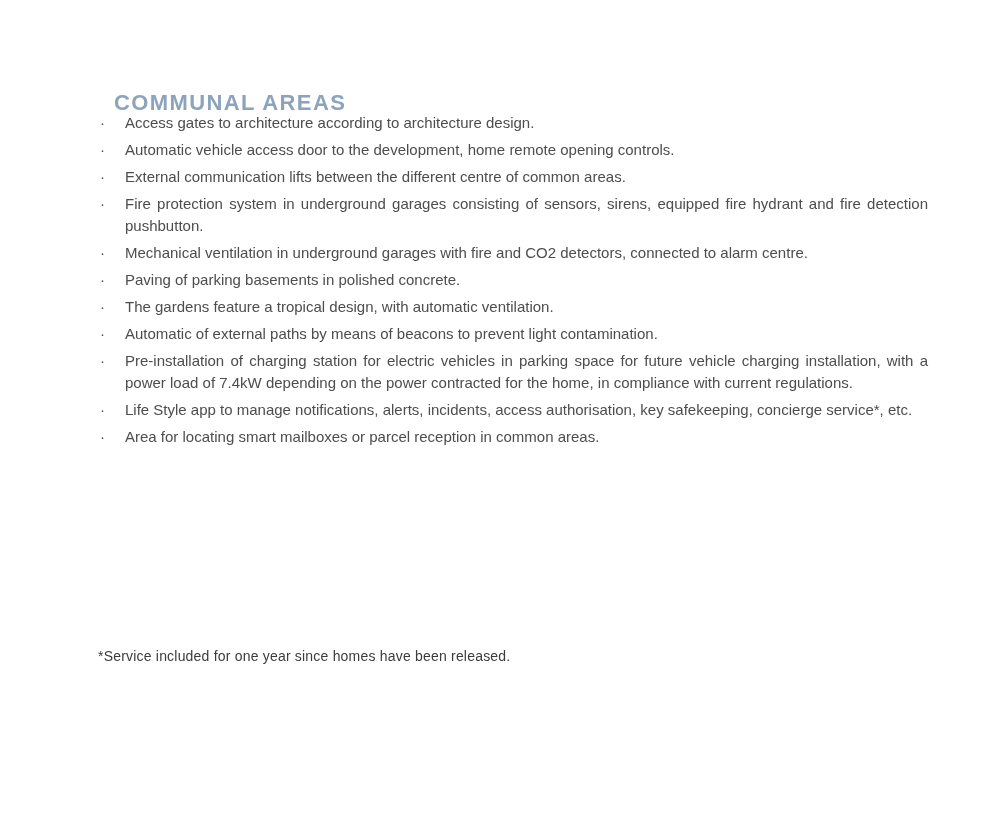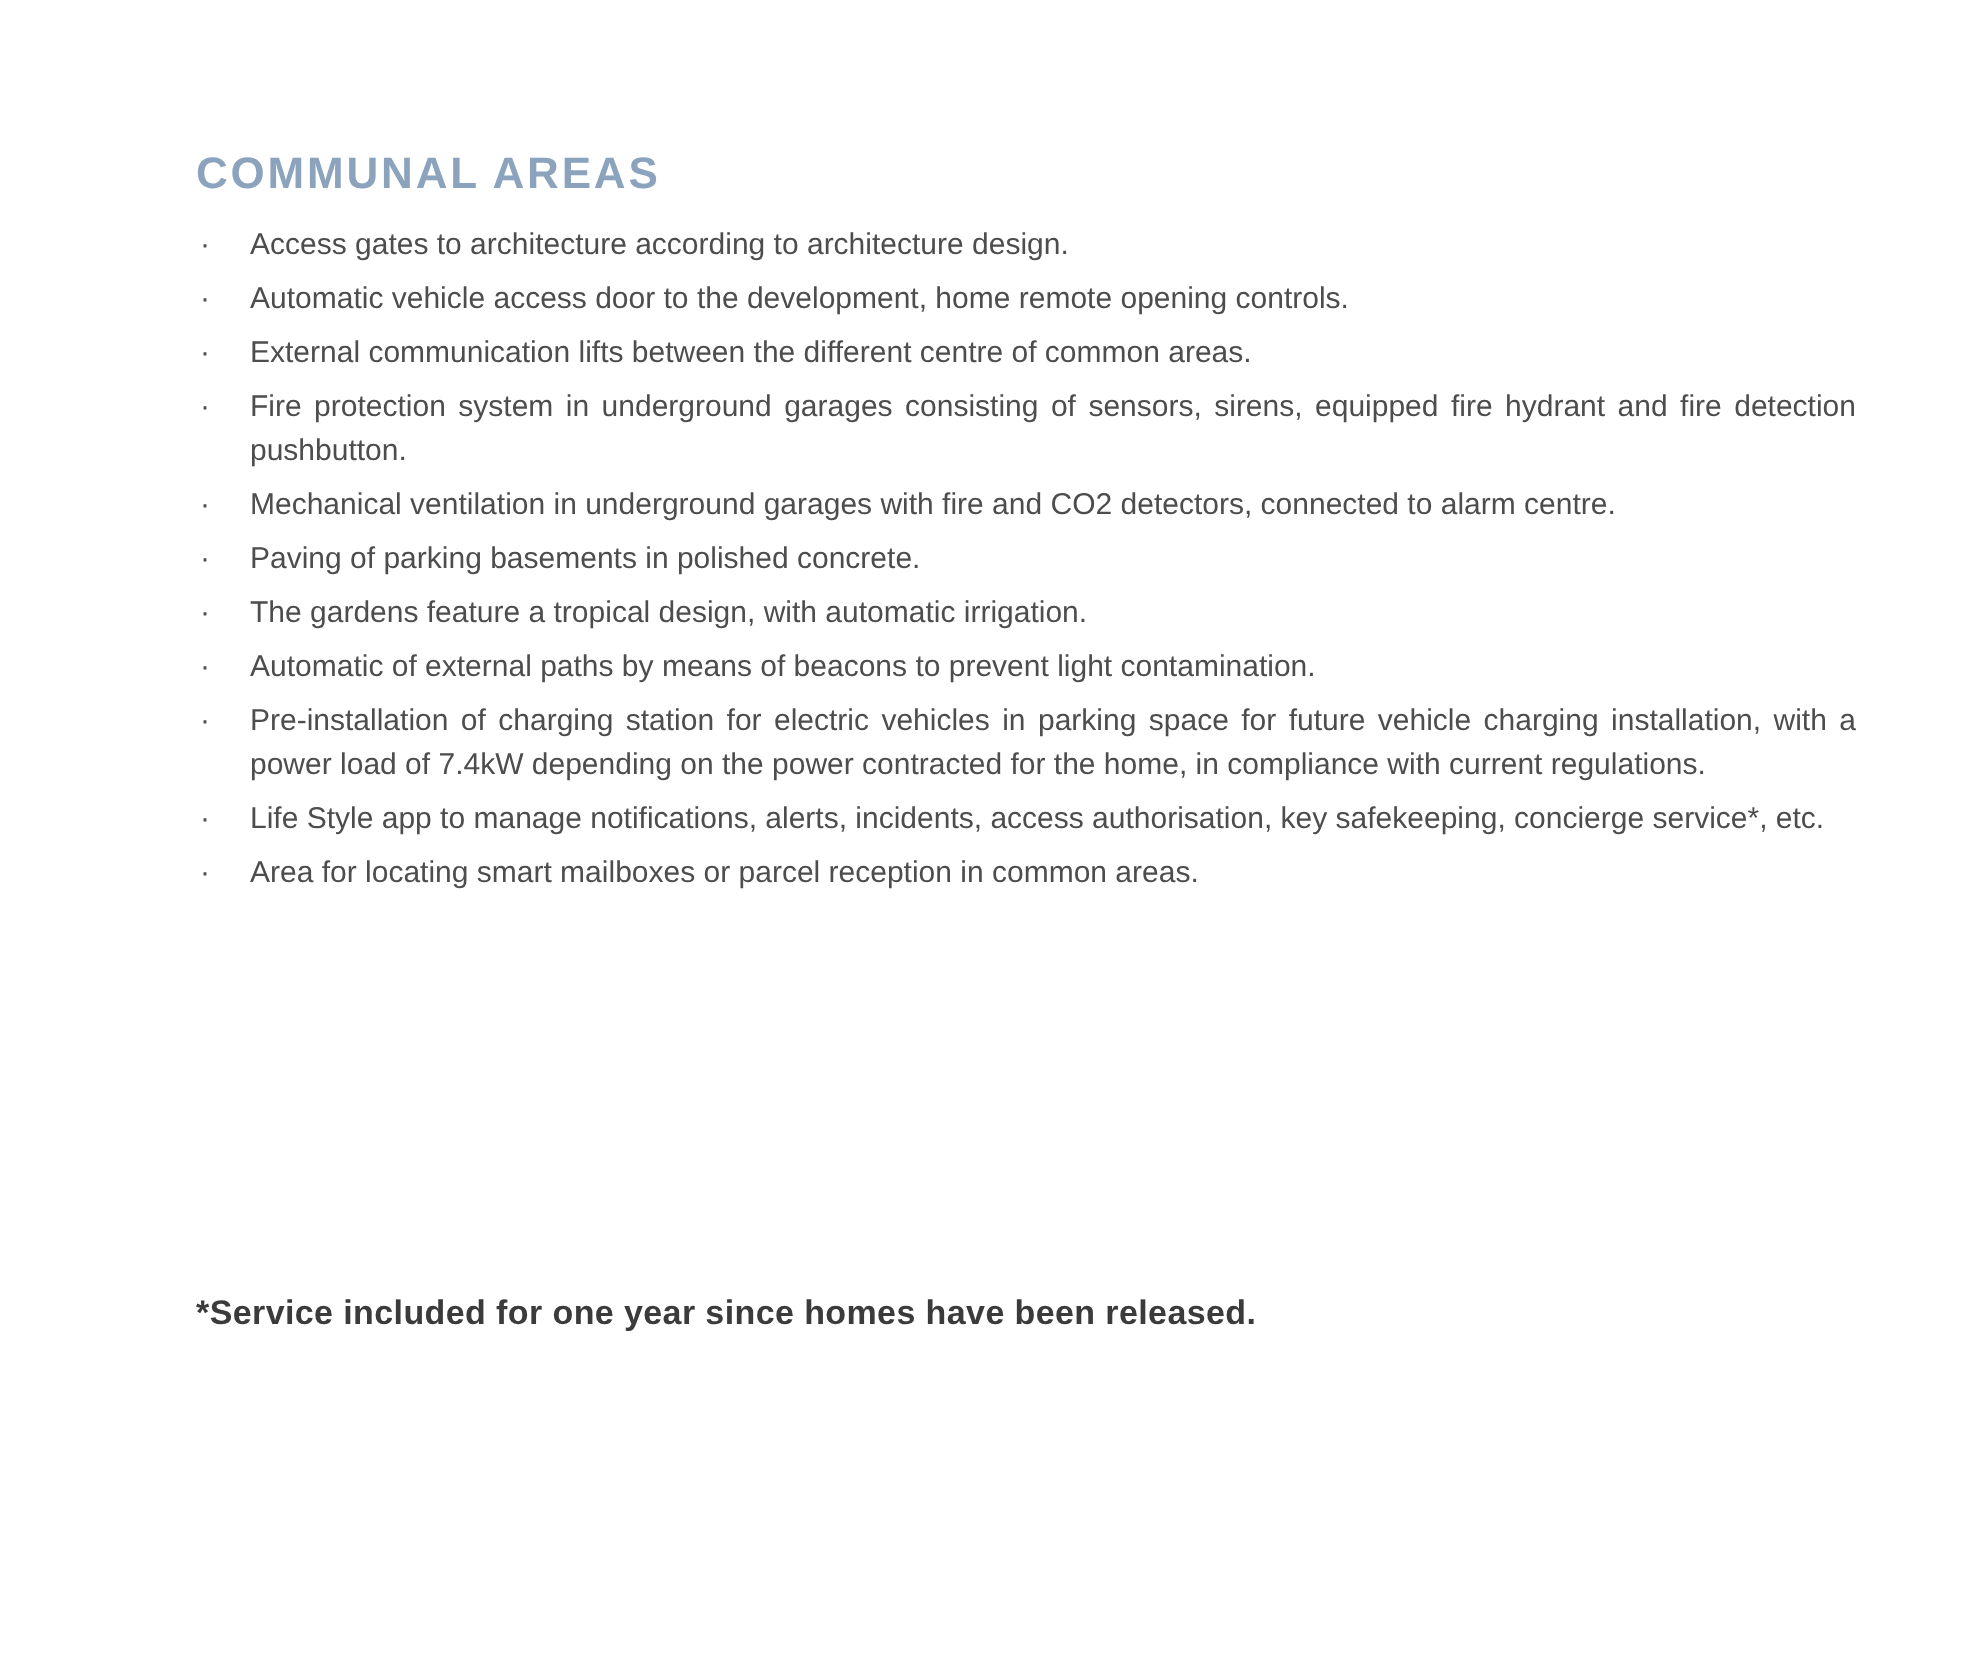--- a/index.html
+++ b/index.html
@@ -12,21 +12,21 @@
     width: 986px;
     height: 832px;
     background: #ffffff;
     font-family: "Liberation Sans", sans-serif;
     overflow: hidden;
   }
   .heading {
     position: absolute;
     left: 98px;
     top: 74px;
-    margin: 0;
+    margin: 16px;
     font-size: 22px;
     font-weight: 700;
     letter-spacing: 1.4px;
     color: #8ca3bd;
   }
   .bullet-list {
     position: absolute;
     left: 98px;
     top: 112px;
     width: 830px;
@@ -49,25 +49,24 @@
     color: #4d4d4d;
   }
   .item-text {
     flex: 1;
     text-align: justify;
   }
   .footnote {
     position: absolute;
     left: 98px;
     top: 650px;
-    font-size: 17px;
+    font-size: 14px;
     line-height: 13px;
     letter-spacing: 0.2px;
     color: #3b3b3b;
-    font-weight: bold;
   }
 </style>
 </head>
 <body>
 
 <div class="page">
 
   <h1 class="heading">COMMUNAL AREAS</h1>
 
   <ul class="bullet-list">
@@ -90,21 +89,21 @@
     <li>
       <span class="bullet">·</span>
       <span class="item-text">Mechanical ventilation in underground garages with fire and CO2 detectors, connected to alarm centre.</span>
     </li>
     <li>
       <span class="bullet">·</span>
       <span class="item-text">Paving of parking basements in polished concrete.</span>
     </li>
     <li>
       <span class="bullet">·</span>
-      <span class="item-text">The gardens feature a tropical design, with automatic irrigation.</span>
+      <span class="item-text">The gardens feature a tropical design, with automatic ventilation.</span>
     </li>
     <li>
       <span class="bullet">·</span>
       <span class="item-text">Automatic of external paths by means of beacons to prevent light contamination.</span>
     </li>
     <li>
       <span class="bullet">·</span>
       <span class="item-text">Pre-installation of charging station for electric vehicles in parking space for future vehicle charging installation, with a power load of 7.4kW depending on the power contracted for the home, in compliance with current regulations.</span>
     </li>
     <li>

